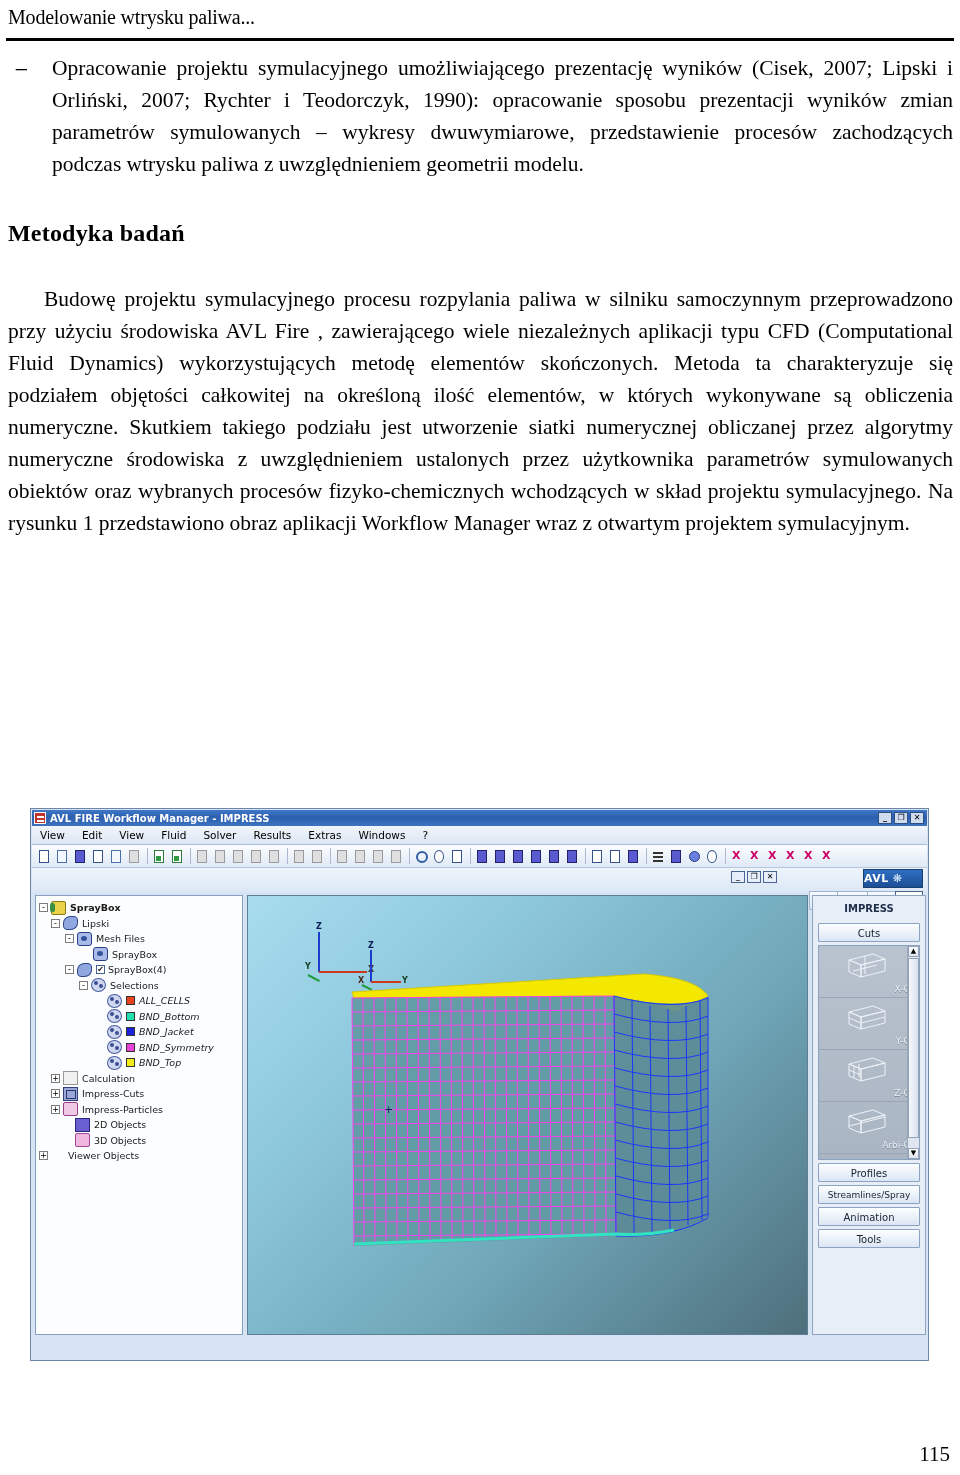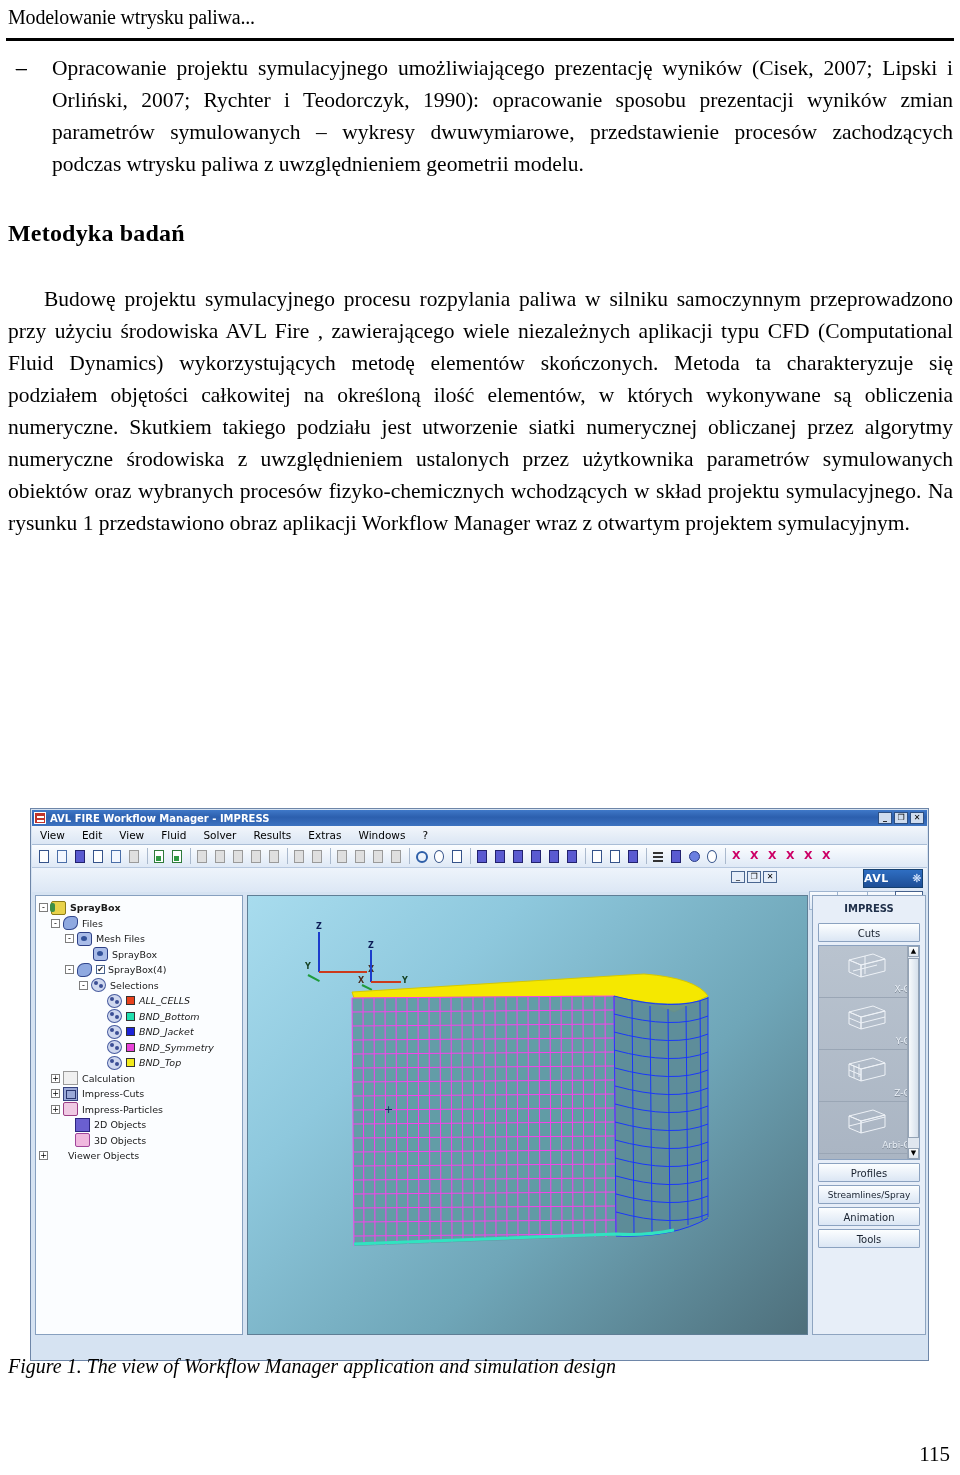--- a/index.html
+++ b/index.html
@@ -258,21 +258,21 @@
     position: absolute;
     right: 4px; top: 1px;
     width: 60px; height: 19px;
     background: linear-gradient(to bottom,#2f6ec2,#1d4e96);
     color: #fff;
     font-size: 11px;
     font-weight: bold;
     letter-spacing: 0.5px;
     display: flex;
     align-items: center;
-    justify-content: space-between;
+    justify-content: flex-start;
     border: 1px solid #16406f;
     box-sizing: border-box;
   }
   .avllogo .flake { margin-left: 4px; font-size: 11px; color: #dce9ff; }
 
   
   .pane-tree {
     position: absolute;
     left: 4px; top: 86px;
     width: 208px; height: 440px;
@@ -672,21 +672,21 @@
 
         <div class="tnode bold" style="padding-left:0px">
           <span class="exp">-</span>
           <span class="ico ic-project"></span>
           <span class="lbl">SprayBox</span>
         </div>
 
         <div class="tnode" style="padding-left:12px">
           <span class="exp">-</span>
           <span class="ico ic-mesh"></span>
-          <span class="lbl">Files</span>
+          <span class="lbl">Lipski</span>
         </div>
 
         <div class="tnode" style="padding-left:26px">
           <span class="exp">-</span>
           <span class="ico ic-meshfile"></span>
           <span class="lbl">Mesh Files</span>
         </div>
 
         <div class="tnode" style="padding-left:42px">
           <span class="nopexp"></span>
@@ -959,16 +959,15 @@
       <div class="rp-btn">Profiles</div>
       <div class="rp-btn" style="font-size:9px">Streamlines/Spray</div>
       <div class="rp-btn">Animation</div>
       <div class="rp-btn">Tools</div>
     </div>
 
   </div>
 </div>
 
 <div class="caption">
-  <div>Figure 1. The view of Workflow Manager application and simulation design</div>
 </div>
 
 <div class="pageno">115</div>
 
 </body></html>

